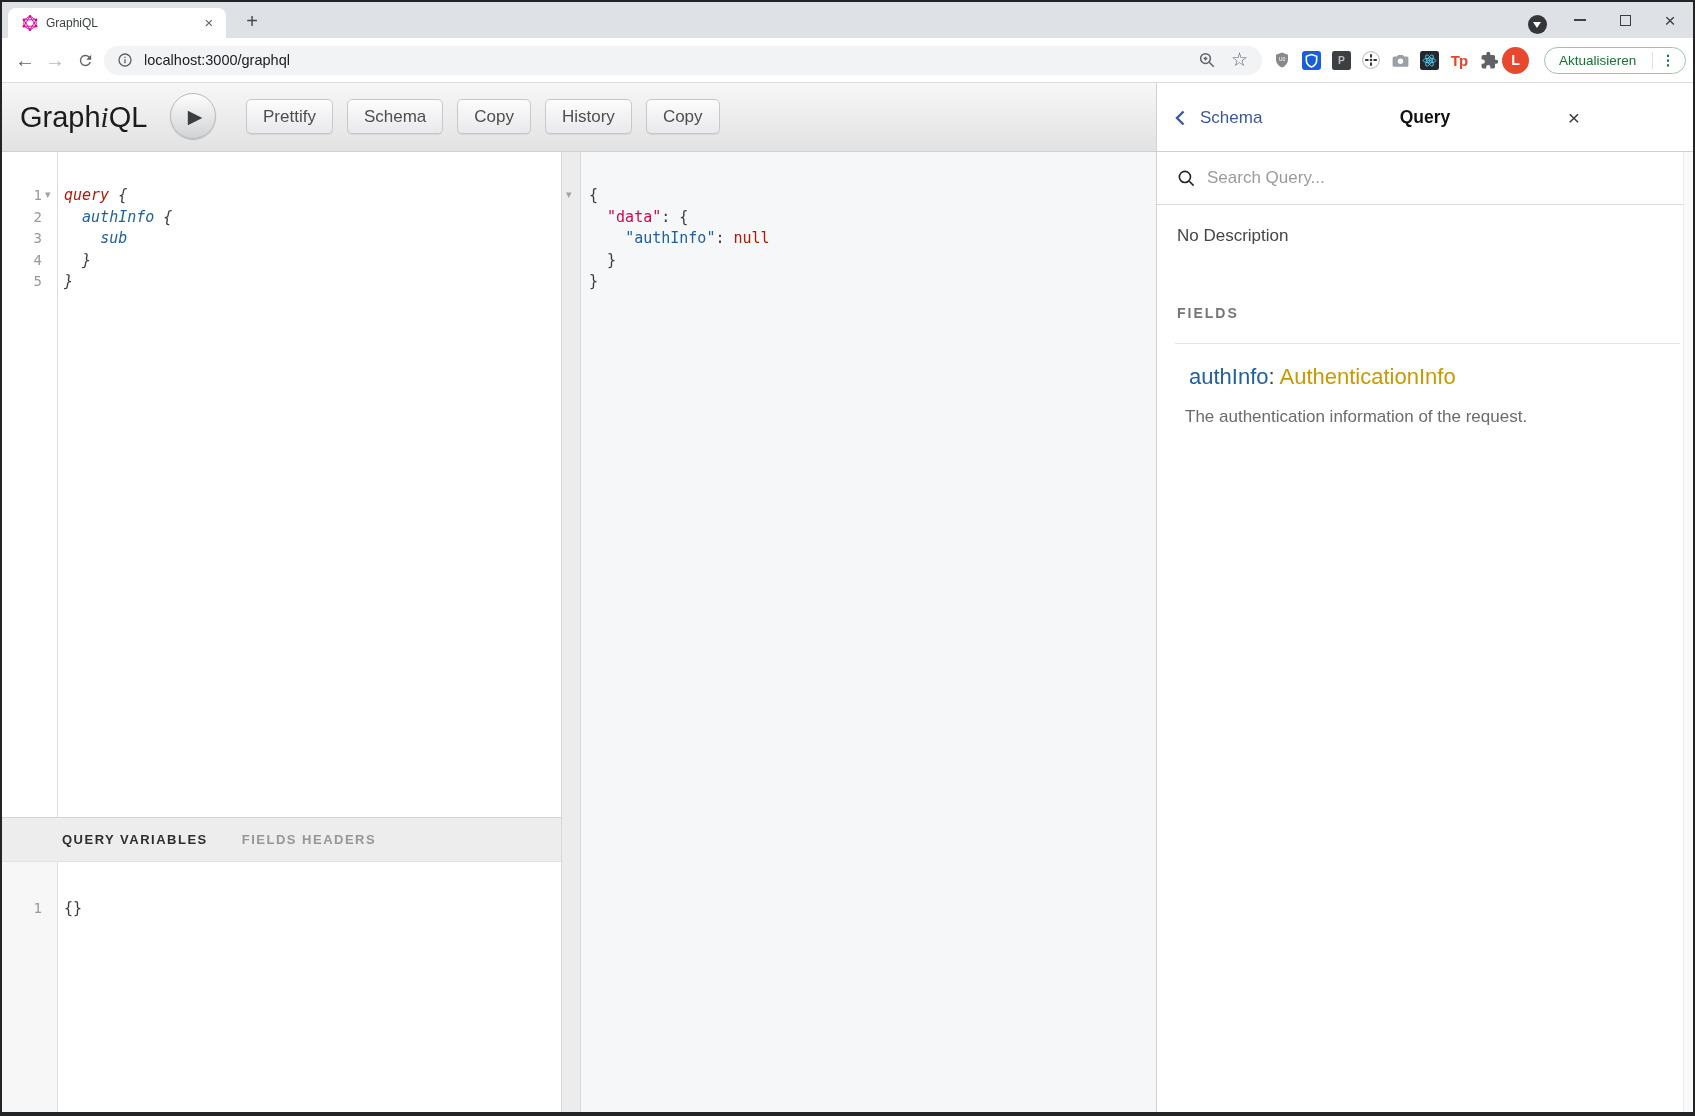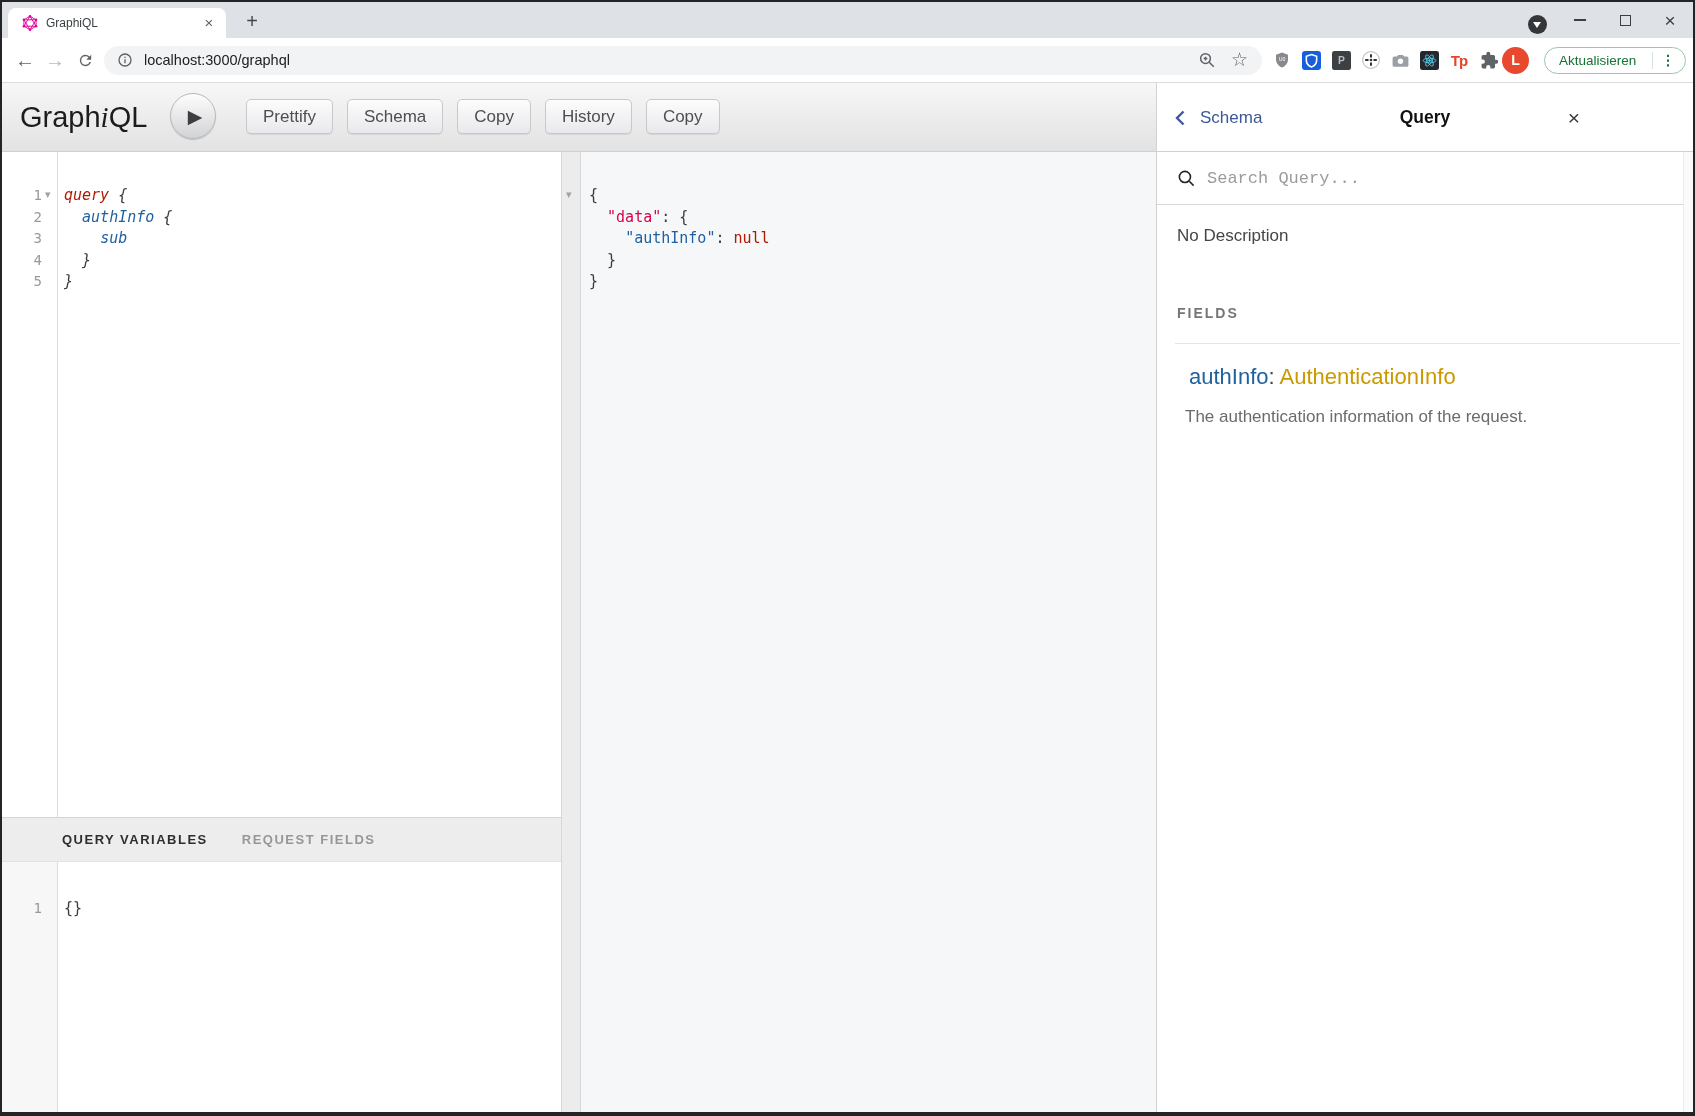--- a/index.html
+++ b/index.html
@@ -79,21 +79,21 @@
   .r-code { position:absolute; left:8px; top:33px; }
 
   
   .doc-panel { position:absolute; left:1154px; top:81px; width:537px; height:1029px; background:#fff; border-left:1px solid #d2d2d2; }
   .doc-titlebar { position:absolute; left:0; top:0; width:100%; height:69px; border-bottom:1px solid #d0d0d0; }
   .doc-back { position:absolute; left:18px; top:0; height:69px; display:flex; align-items:center; gap:15px; color:#3B5998; font-size:17px; cursor:pointer; }
   .doc-title { position:absolute; left:0; top:0; width:100%; text-align:center; line-height:69px; font-size:17.5px; font-weight:bold; color:#111; }
   .doc-close { position:absolute; left:402px; top:0; width:30px; text-align:center; line-height:69px; font-size:21px; color:#3a3a3a; cursor:pointer; }
   .doc-search { position:absolute; left:0; top:69px; width:100%; height:53px; border-bottom:1px solid #d9d9d9; }
   .doc-search svg { position:absolute; left:20px; top:17px; }
-  .doc-search input { position:absolute; left:50px; top:0; width:440px; height:52px; border:none; outline:none; background:transparent; font-size:17px; color:#333; font-family:Liberation Mono, monospace; }
+  .doc-search input { position:absolute; left:50px; top:0; width:440px; height:52px; border:none; outline:none; background:transparent; font-size:17px; color:#333; font-family:Liberation Sans, sans-serif; }
   .doc-search input::placeholder { color:#9b9b9b; }
   .doc-nodesc { position:absolute; left:20px; top:143px; font-size:17px; color:#454545; }
   .doc-cat { position:absolute; left:20px; top:222px; font-size:14px; font-weight:bold; letter-spacing:2px; color:#767676; }
   .doc-divider { position:absolute; left:18px; top:260px; width:505px; height:1px; background:#e4e4e4; }
   .doc-field { position:absolute; left:32px; top:281px; font-size:22px; }
   .doc-field .fname { color:#1F61A0; cursor:pointer; }
   .doc-field .fsep { color:#444; }
   .doc-field .ftype { color:#CA9800; cursor:pointer; }
   .doc-fdesc { position:absolute; left:28px; top:324px; font-size:17px; color:#6b6b6b; }
   .doc-scroll { position:absolute; right:0; top:69px; bottom:0; width:10px; background:#fafafa; border-left:1px solid #ececec; }
@@ -240,21 +240,21 @@
     <div class="query-editor">
       <div class="q-gutter">
         <div class="gutter-nums code"><div class="cm-gutter-line">1</div><div class="cm-gutter-line">2</div><div class="cm-gutter-line">3</div><div class="cm-gutter-line">4</div><div class="cm-gutter-line">5</div></div>
         <span class="fold-arrow q-fold">▾</span>
       </div>
       <div class="q-code code"><div class="cm-line"><span class="tk-kw">query</span><span class="tk-pn"> {</span></div><div class="cm-line"><span class="tk-pn">  </span><span class="tk-prop">authInfo</span><span class="tk-pn"> {</span></div><div class="cm-line"><span class="tk-pn">    </span><span class="tk-prop">sub</span></div><div class="cm-line"><span class="tk-pn">  }</span></div><div class="cm-line"><span class="tk-pn">}</span></div></div>
     </div>
 
     <div class="var-title">
       <span class="var-tab active">QUERY VARIABLES</span>
-      <span class="var-tab inactive">REQUEST FIELDS</span>
+      <span class="var-tab inactive">FIELDS HEADERS</span>
     </div>
 
     <div class="var-editor">
       <div class="v-gutter">
         <div class="gutter-nums v-nums code"><div class="cm-gutter-line">1</div></div>
       </div>
       <div class="v-code code"><div class="cm-line"><span class="tk-pn">{}</span></div></div>
     </div>
 
     <div class="fold-strip">

